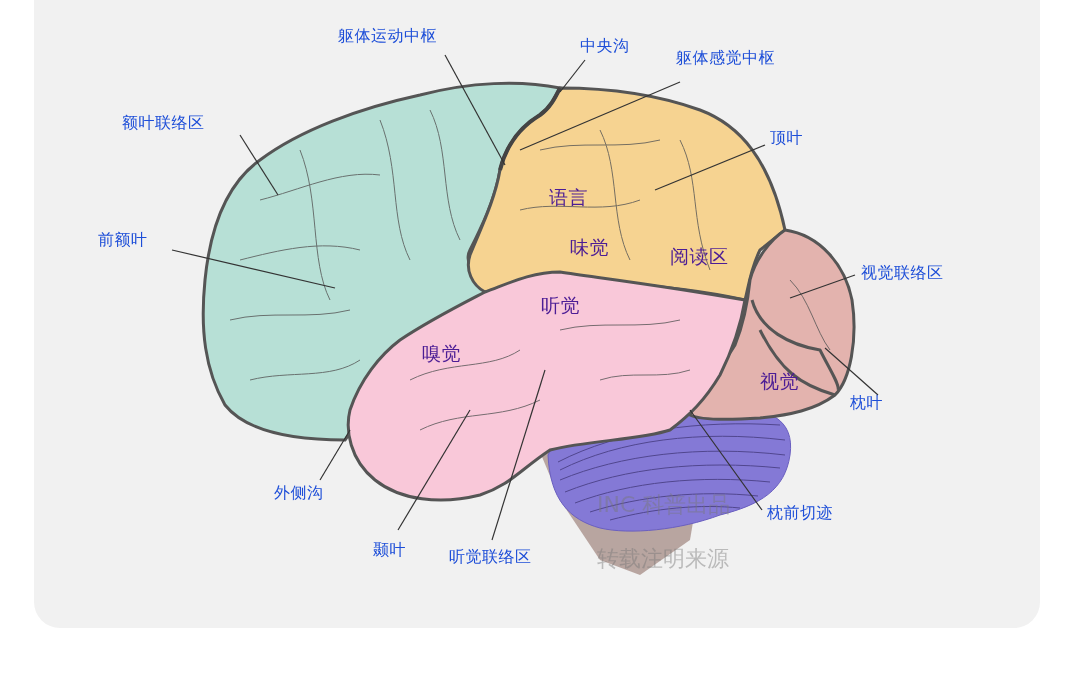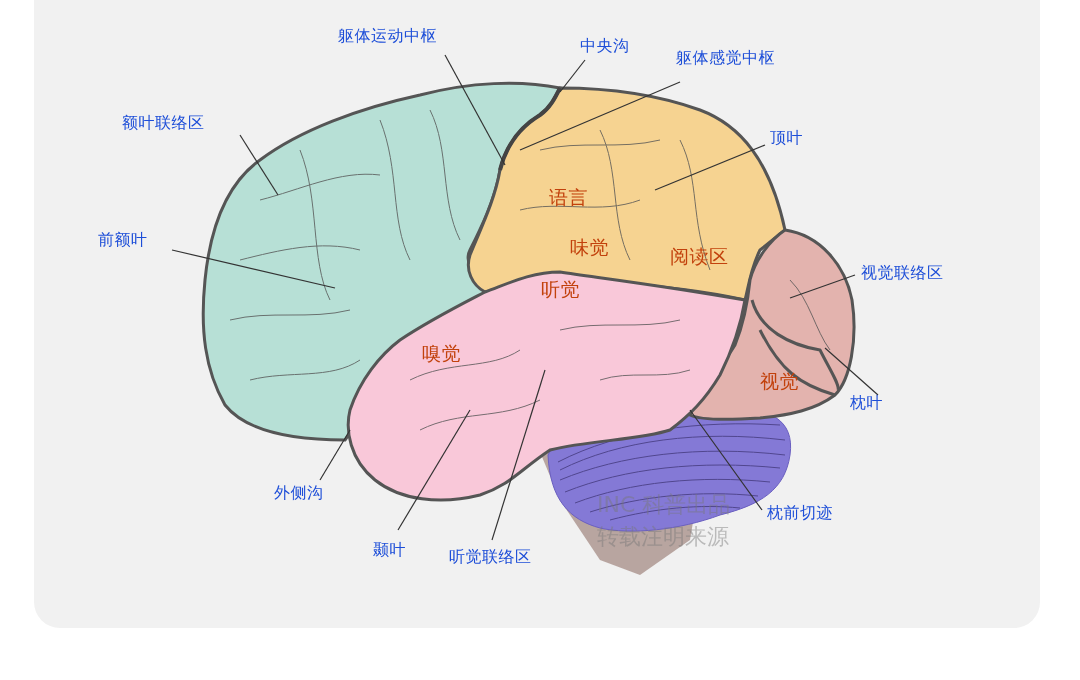--- a/index.html
+++ b/index.html
@@ -3,21 +3,21 @@
   <meta charset="utf-8">
   <style>
     html, body { margin: 0; padding: 0; background: #ffffff; }
     body { width: 1080px; height: 680px; position: relative; overflow: hidden;
            font-family: "DejaVu Sans", "Liberation Sans", sans-serif; }
     .card { position: absolute; left: 34px; top: -20px; width: 1006px; height: 648px;
             background: #f1f1f1; border-radius: 0 0 26px 26px; }
     svg.brain { position: absolute; left: 0; top: 0; }
     .label { position: absolute; font-size: 16px; color: #1d4ed8; white-space: nowrap;
              line-height: 1; letter-spacing: 0.5px; }
-    .inner { font-size: 19px; color: #c2410c; }
+    .inner { font-size: 19px; color: #4c1d95; }
     .wm { position: absolute; font-size: 22px; color: rgba(120,120,120,0.45); white-space: nowrap; line-height: 1; }
   </style>
 </head>
 <body>
 
 <div class="card"></div>
 
 <svg class="brain" width="1080" height="680" viewBox="0 0 1080 680">
 
   <path d="M535,440 L560,500 L600,560 L640,575 L690,540 L700,480 L650,440 Z" fill="#b8a5a0"></path>
@@ -90,18 +90,18 @@
 <div class="label" style="left:861px;top:265px;">视觉联络区</div>
 <div class="label" style="left:850px;top:395px;">枕叶</div>
 <div class="label" style="left:274px;top:485px;">外侧沟</div>
 <div class="label" style="left:767px;top:505px;">枕前切迹</div>
 <div class="label" style="left:367px;top:542px;margin-left:6px;">颞叶</div>
 <div class="label" style="left:449px;top:549px;">听觉联络区</div>
 
 <div class="label inner" style="left:549px;top:188px;">语言</div>
 <div class="label inner" style="left:570px;top:238px;">味觉</div>
 <div class="label inner" style="left:670px;top:247px;">阅读区</div>
-<div class="label inner" style="left:541px;top:280px;">听觉</div>
+<div class="label inner" style="left:541px;top:296px;">听觉</div>
 <div class="label inner" style="left:422px;top:344px;">嗅觉</div>
 <div class="label inner" style="left:760px;top:372px;">视觉</div>
 
 <div class="wm" style="left:597px;top:494px;">INC 科普出品</div>
-<div class="wm" style="left:597px;top:526px;">转载注明来源</div>
+<div class="wm" style="left:597px;top:548px;">转载注明来源</div>
 
 </body></html>

